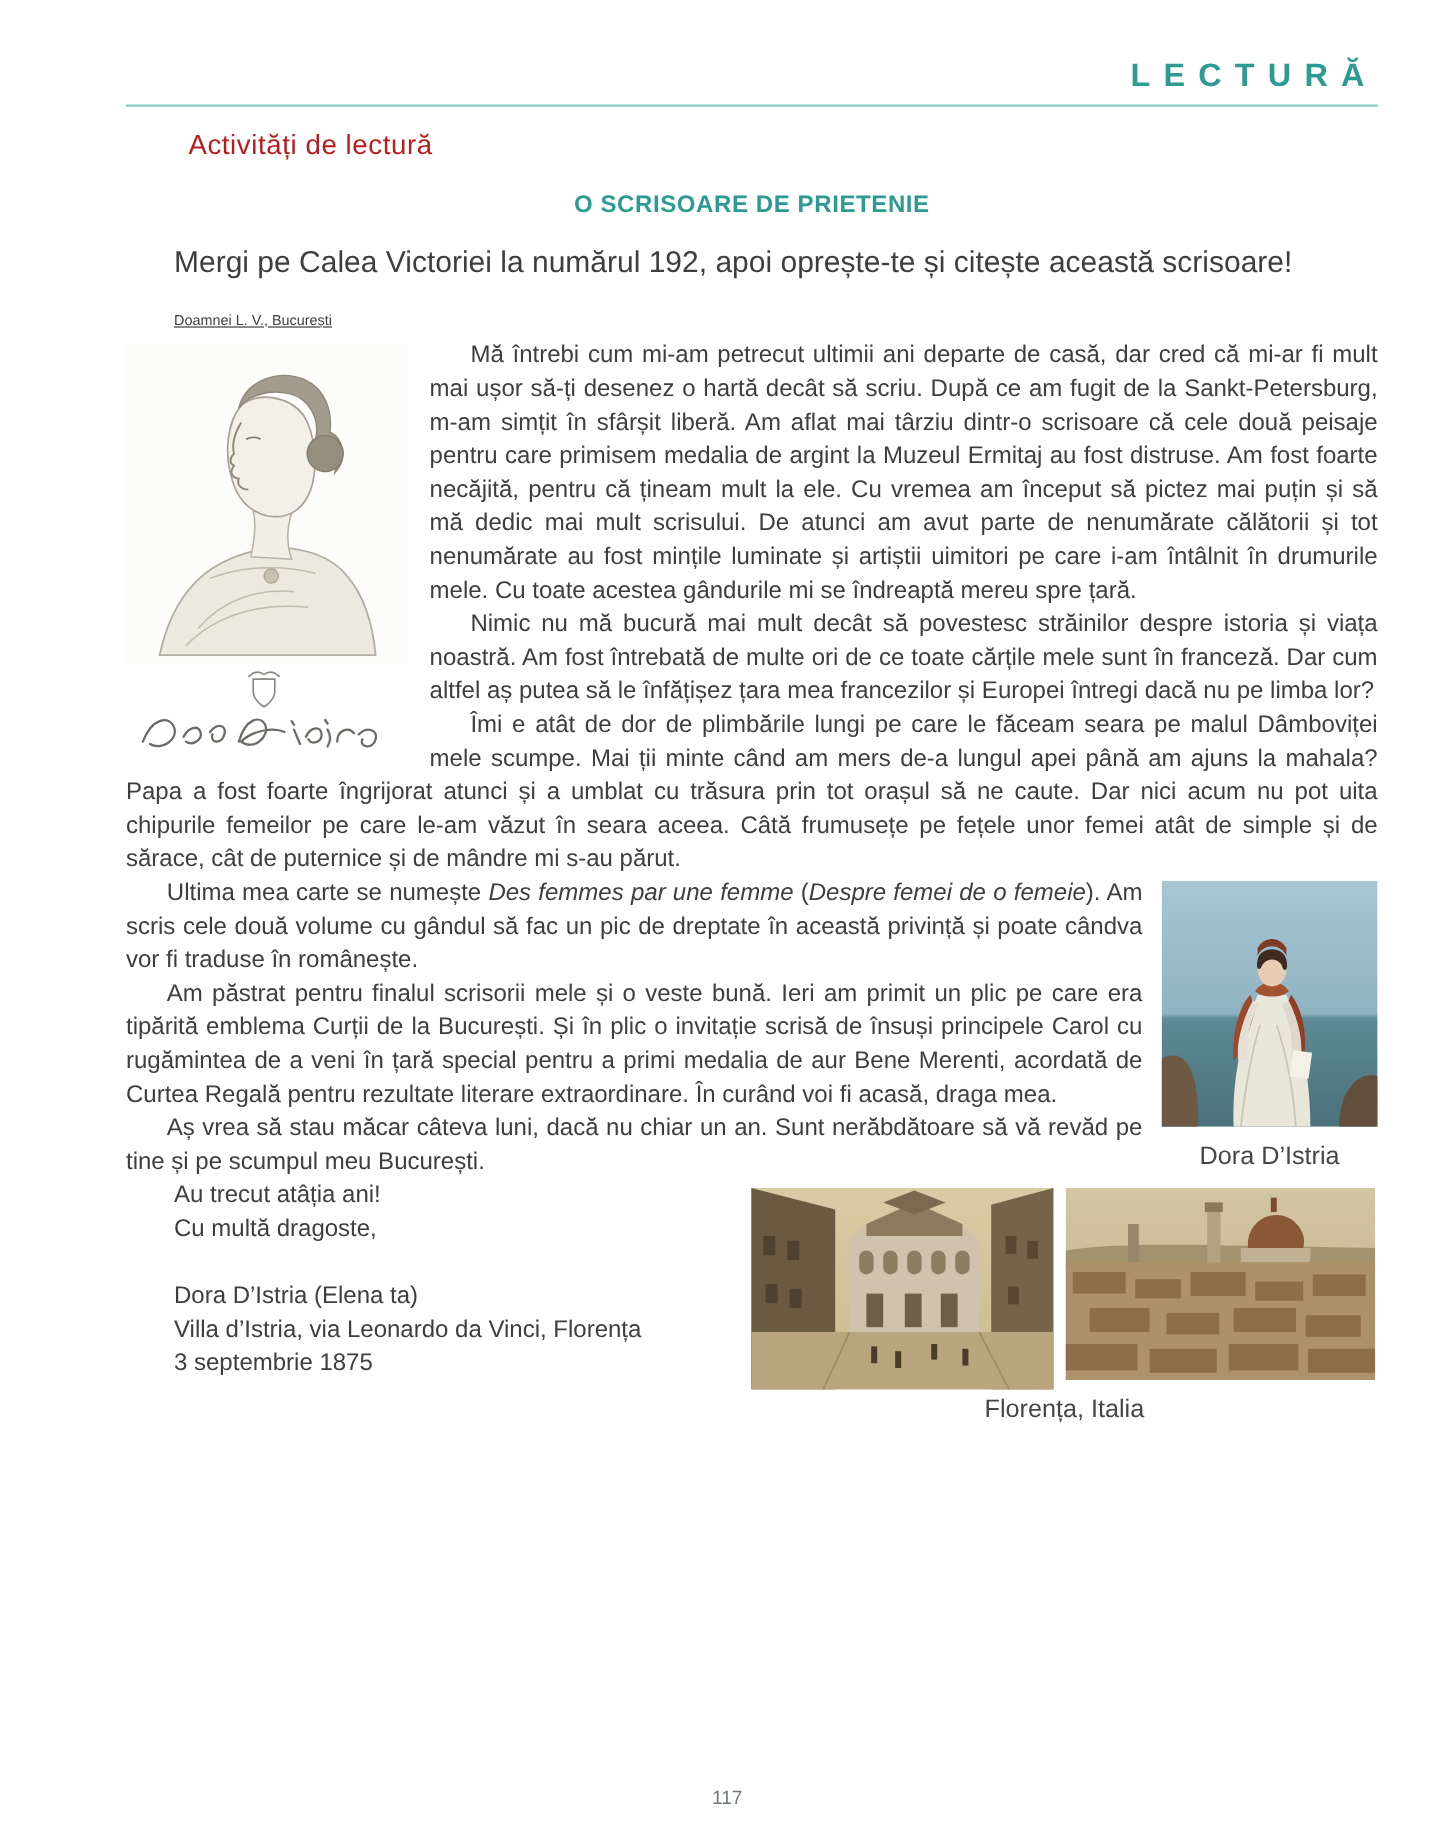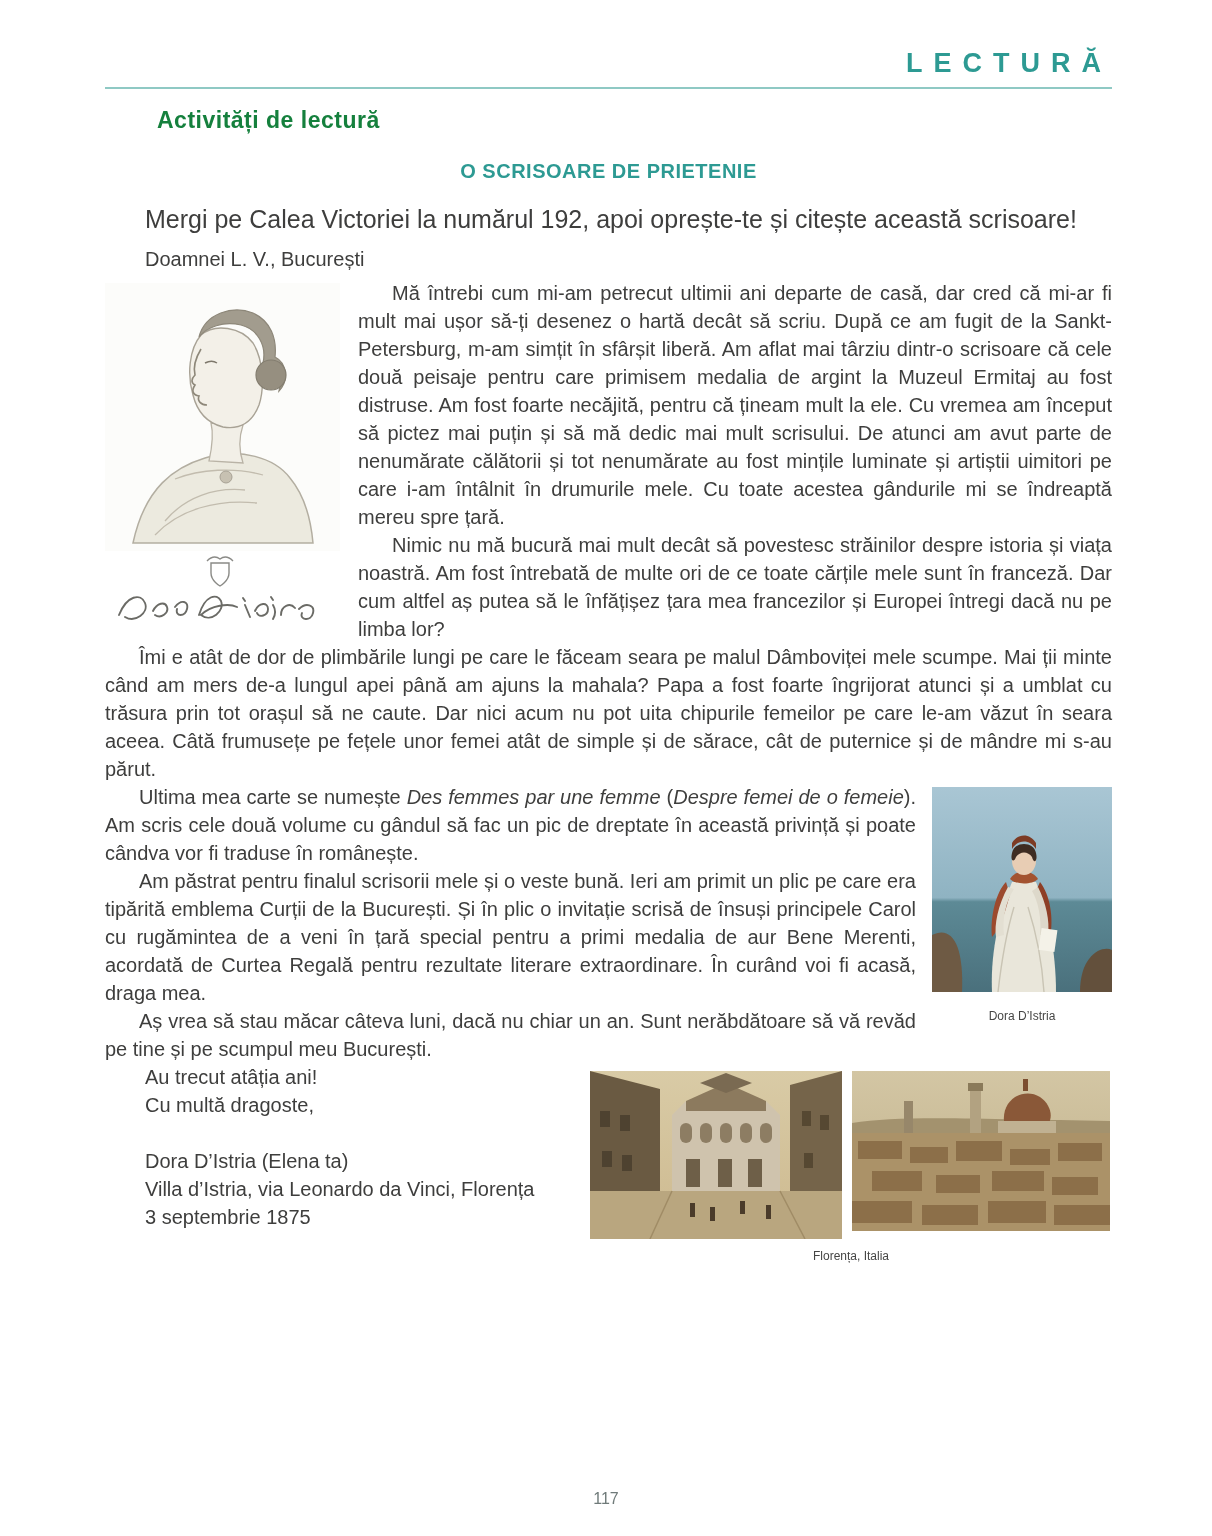--- a/index.html
+++ b/index.html
@@ -5,39 +5,39 @@
   html, body { margin: 0; padding: 0; background: #ffffff; }
   .page {
     position: relative;
     width: 1212px;
     height: 1536px;
     background: #ffffff;
     font-family: "Liberation Sans", sans-serif;
     color: #3e3e3d;
     overflow: hidden;
   }
-  .inner { padding: 48px 100px 0 105px; }
+  .inner { padding: 48px 64px 0 105px; }
 
   .lectura {
     display: block;
     text-align: right;
     color: #2d9a93;
     font-size: 27px;
     font-weight: bold;
     letter-spacing: 11px;
   }
   .rule {
     border: none;
     border-top: 2px solid #8fc9c4;
     margin: 8px 0 0 0;
     height: 0;
   }
   .section-label {
-    color: #15803d;
-    font-weight: bold;
+    color: #b91c1c;
+    font-weight: normal;
     font-size: 23px;
     letter-spacing: 0.5px;
     margin: 18px 0 0 52px;
   }
   .title {
     text-align: center;
     color: #2d9a93;
     font-size: 20px;
     font-weight: bold;
     letter-spacing: 0.5px;
@@ -46,21 +46,21 @@
   .read-row {
     display: flex;
     align-items: center;
     gap: 22px;
     margin: 26px 0 0 45px;
   }
   .book-icon { display: inline-block; width: 40px; height: 44px; }
   .read-label { font-weight: bold; font-size: 21px; color: #3b3b3a; }
 
   .intro { font-size: 25px; margin: 22px 0 0 40px; }
-  .addressee { font-size: 20px; margin: 14px 0 6px 40px; }
+  .addressee { font-size: 12px; margin: 26px 0 6px 40px; text-decoration: underline; }
 
   .letter {
     margin-top: 8px;
     font-size: 20px;
     line-height: 28px;
   }
   .letter p {
     margin: 0;
     text-indent: 34px;
     text-align: justify;
@@ -83,21 +83,21 @@
   .portrait-left .engraving { display: block; }
   .portrait-left .signature { display: block; margin-top: 2px; }
 
   .portrait-right {
     float: right;
     width: 180px;
     margin: 4px 0 6px 16px;
   }
   .caption {
     text-align: center;
-    font-size: 12px;
+    font-size: 21px;
     color: #464645;
     margin-top: 7px;
     line-height: 20px;
   }
 
   .florence {
     float: right;
     width: 522px;
     margin: 8px 0 4px 18px;
   }

